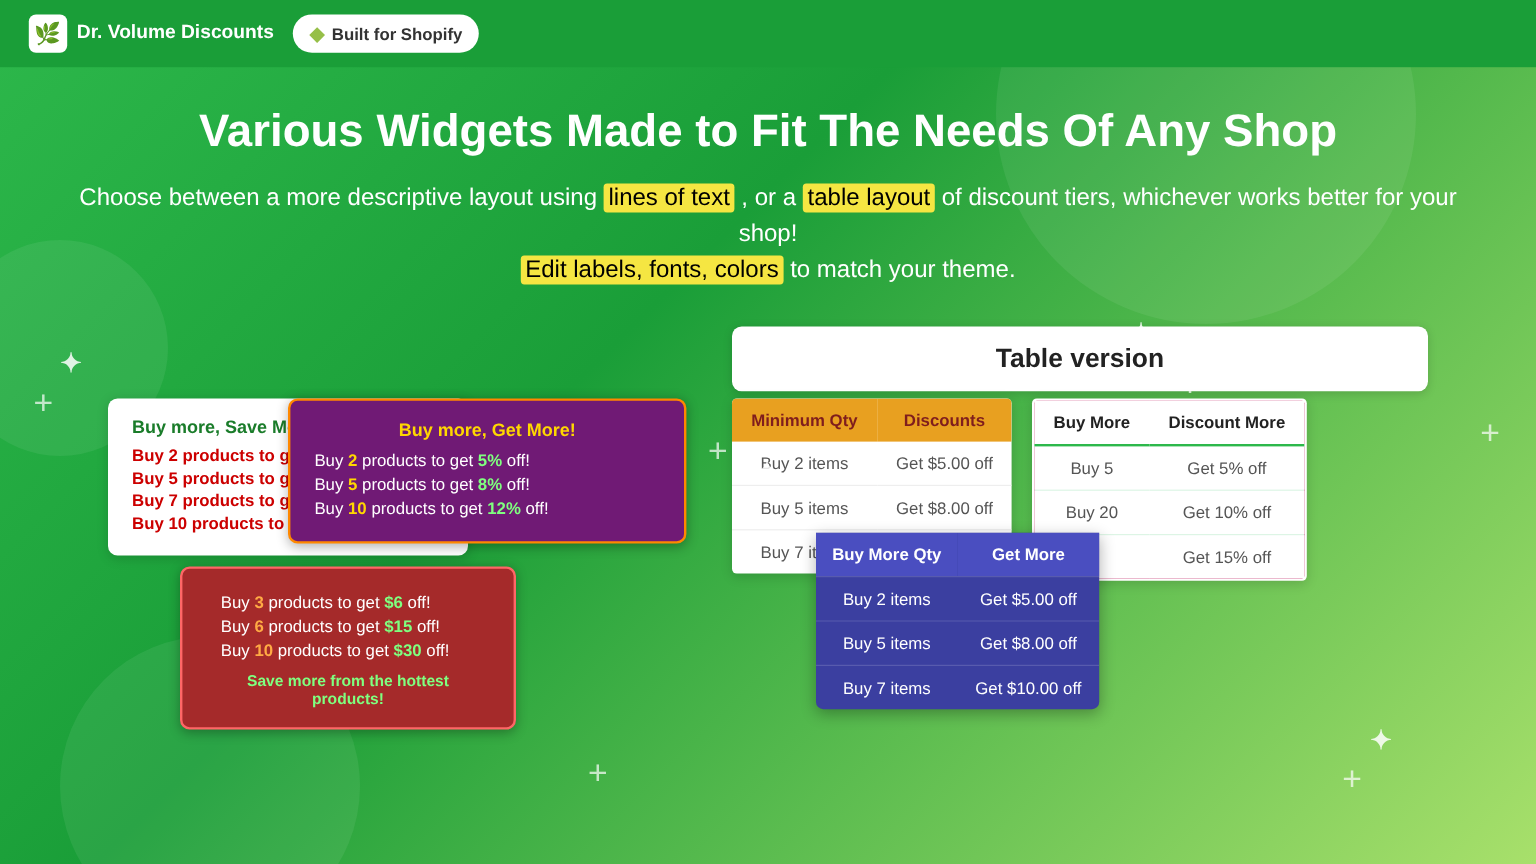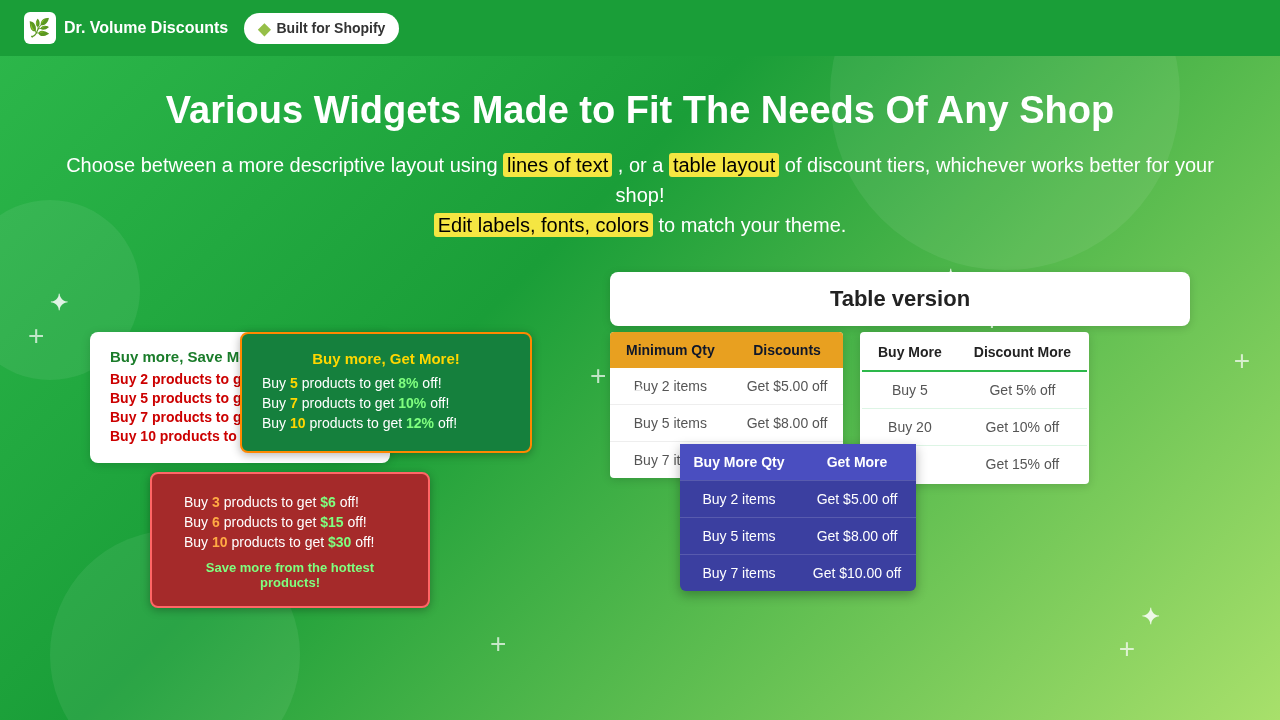--- a/index.html
+++ b/index.html
@@ -144,27 +144,27 @@
     }
     .widget-white .tier-line .num {
       color: #c00;
     }
     .widget-white .tier-line .pct {
       color: #cc0000;
     }
 
     
     .widget-purple {
-      background: #15803d;
+      background: #701a75;
       border-radius: 8px;
       padding: 16px 20px;
       position: absolute;
       top: 60px;
       left: 150px;
-      width: 292px;
+      width: 332px;
       box-shadow: 0 2px 10px rgba(0,0,0,0.3);
       border: 2px solid #ff8800;
     }
     .widget-purple .header-text {
       color: #ffd700;
       font-weight: bold;
       font-size: 15px;
       margin-bottom: 8px;
       text-align: center;
     }
@@ -227,21 +227,21 @@
       top: 60px;
       left: 0;
       border-collapse: collapse;
       background: white;
       box-shadow: 0 2px 10px rgba(0,0,0,0.15);
       border-radius: 4px;
       overflow: hidden;
     }
     .table-amber th {
       background: #e8a020;
-      color: #0f172a;
+      color: #7f1d1d;
       font-size: 14px;
       font-weight: 600;
       padding: 10px 16px;
       text-align: center;
     }
     .table-amber td {
       padding: 10px 16px;
       font-size: 14px;
       color: #555;
       text-align: center;
@@ -376,22 +376,22 @@
       <div class="widget-white">
         <div class="header-text">Buy more, Save More!</div>
         <div class="tier-line">Buy <span class="num">2</span> products to get <span class="pct">5% off!</span></div>
         <div class="tier-line">Buy <span class="num">5</span> products to get <span class="pct">8% off!</span></div>
         <div class="tier-line">Buy <span class="num">7</span> products to get <span class="pct">10% off!</span></div>
         <div class="tier-line">Buy <span class="num">10</span> products to get ...</div>
       </div>
 
       <div class="widget-purple">
         <div class="header-text">Buy more, Get More!</div>
+        <div class="tier-line">Buy <span class="num">2</span> products to get <span class="pct">5%</span> off!</div>
         <div class="tier-line">Buy <span class="num">5</span> products to get <span class="pct">8%</span> off!</div>
-        <div class="tier-line">Buy <span class="num">7</span> products to get <span class="pct">10%</span> off!</div>
         <div class="tier-line">Buy <span class="num">10</span> products to get <span class="pct">12%</span> off!</div>
       </div>
 
       <div class="widget-red">
         <div class="tier-line">Buy <span class="num">3</span> products to get <span class="dollar">$6</span> off!</div>
         <div class="tier-line">Buy <span class="num">6</span> products to get <span class="dollar">$15</span> off!</div>
         <div class="tier-line">Buy <span class="num">10</span> products to get <span class="dollar">$30</span> off!</div>
         <div class="footer-text">Save more from the hottest products!</div>
       </div>
     </div>

